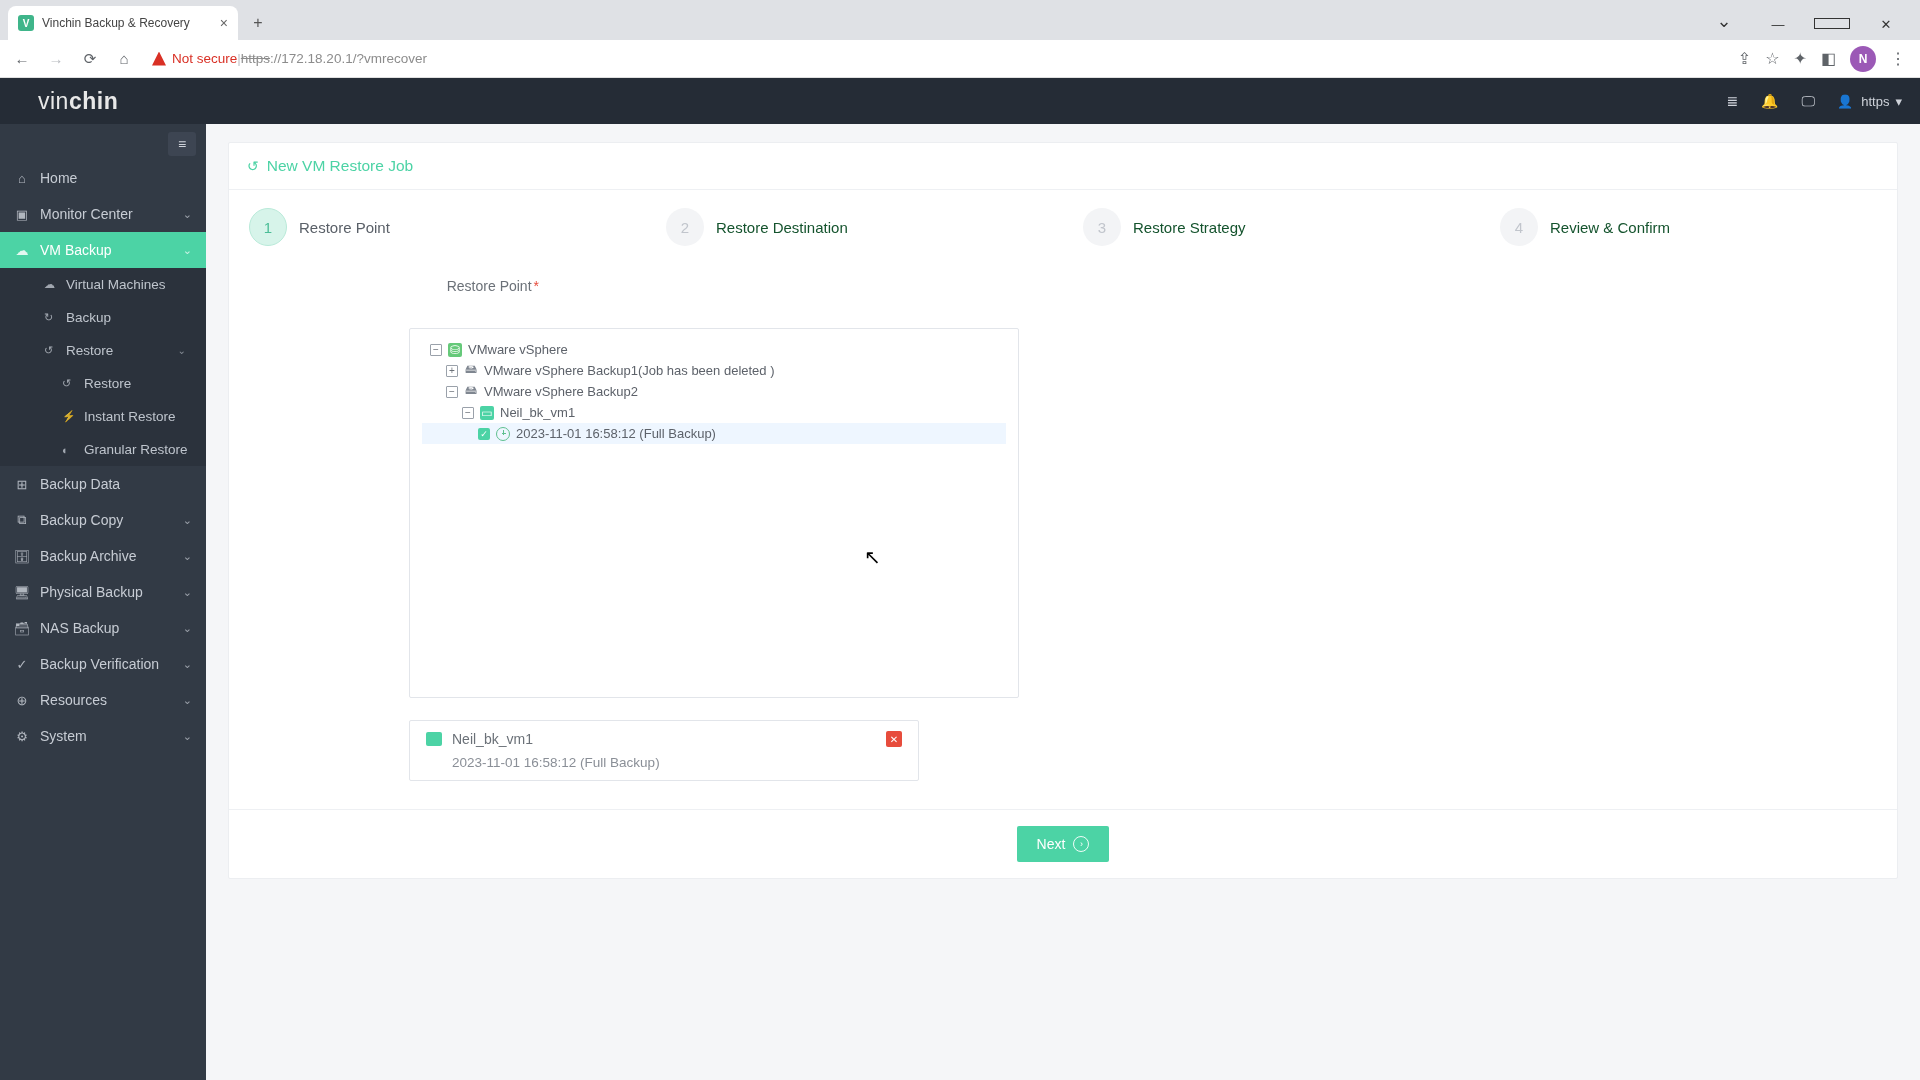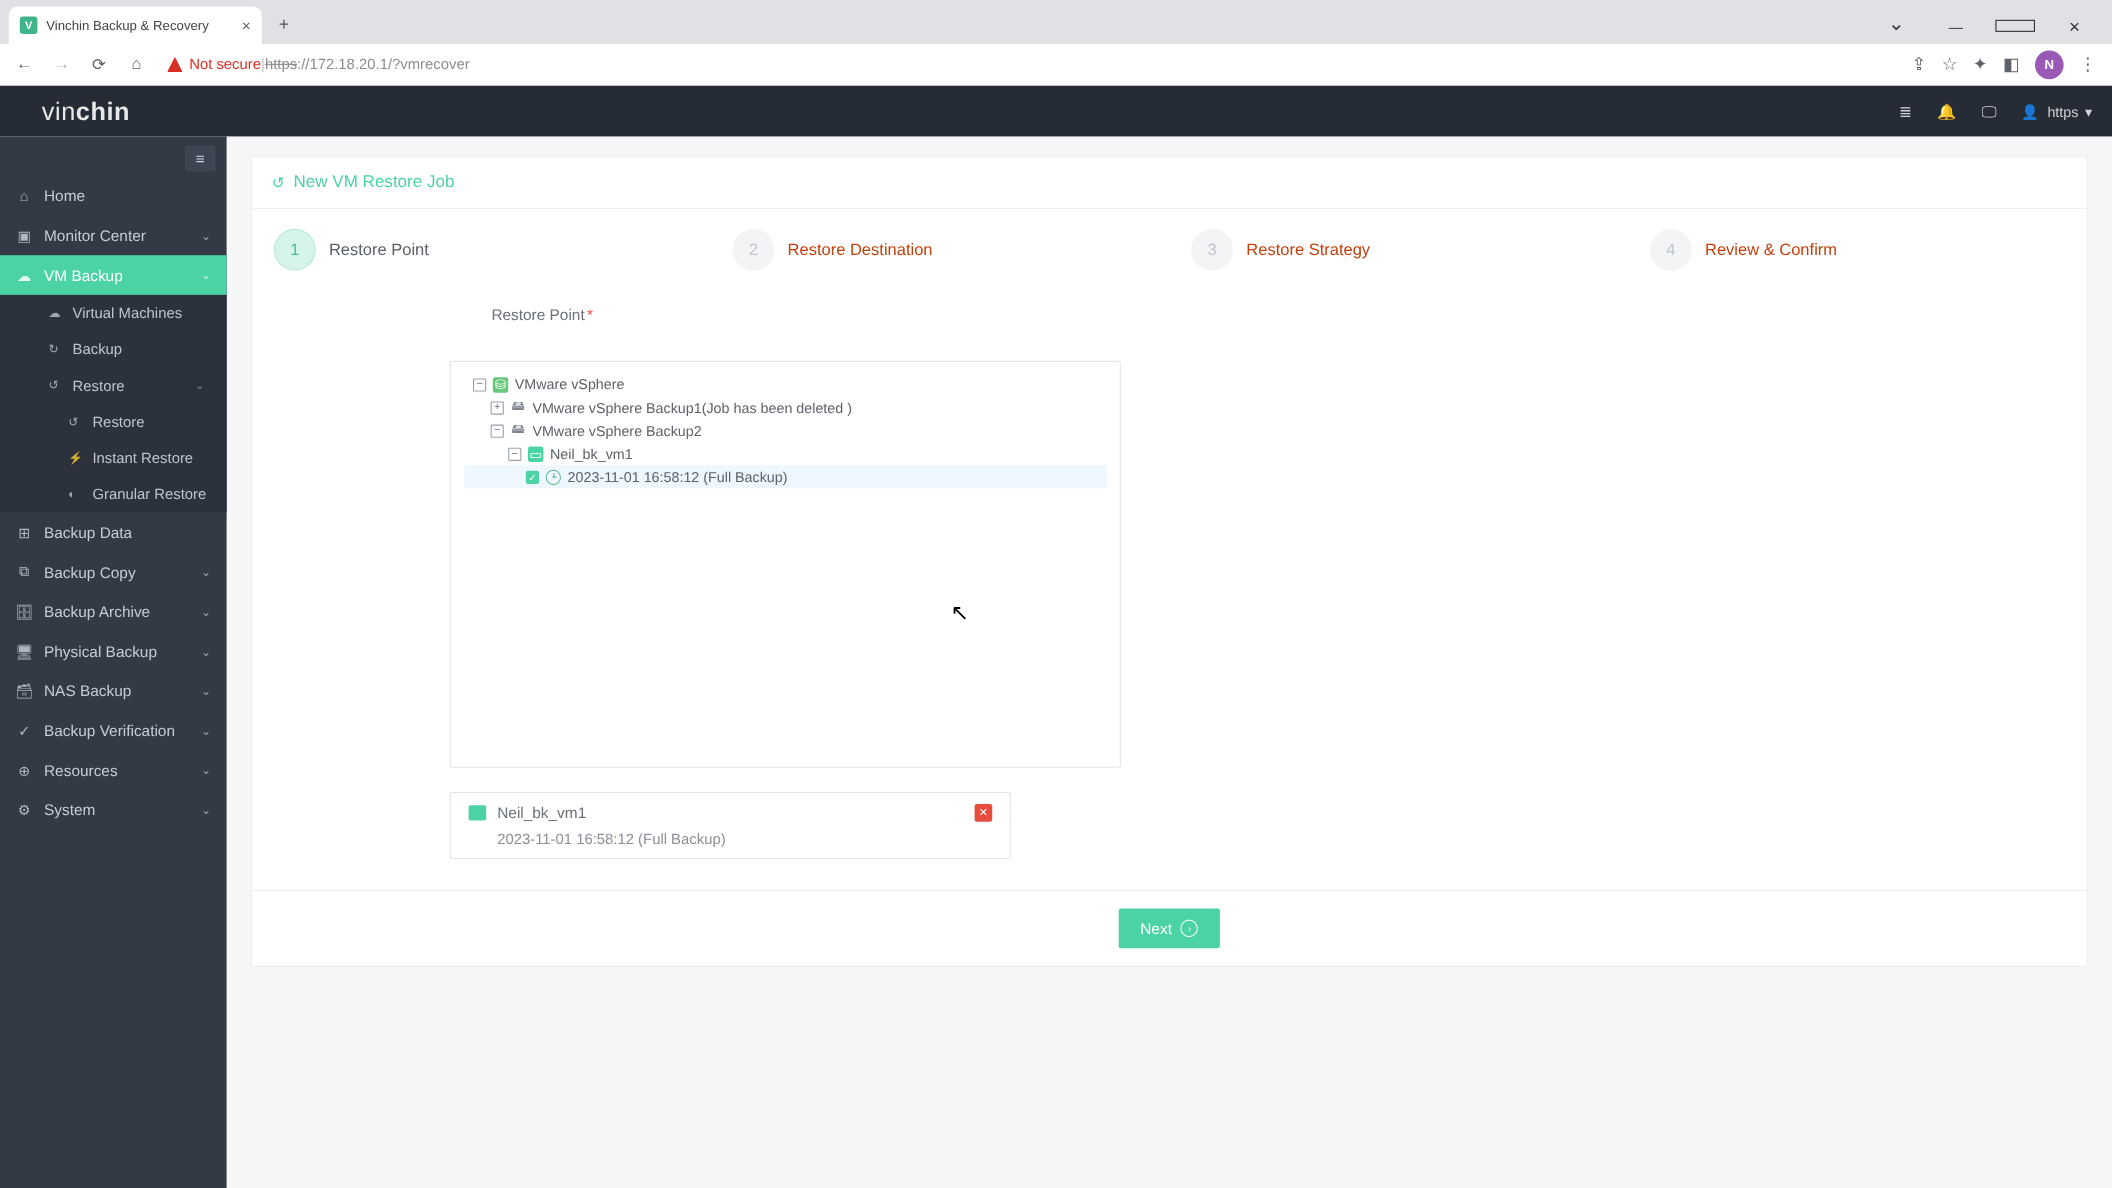--- a/index.html
+++ b/index.html
@@ -57,21 +57,21 @@
   .card { background: #fff; border: 1px solid #eceef1; border-radius: 2px; }
   .card-hd { padding: 14px 18px; font-size: 15.5px; color: #4cd3a5; display:flex; gap:8px; align-items:center; border-bottom: 1px solid #eef0f3; }
   .card-hd .ic { font-size: 14px; }
 
   .steps { display:flex; padding: 18px 20px 10px; gap: 40px; align-items:center; }
   .step { display:flex; gap:12px; align-items:center; flex:1; }
   .step .num { width: 38px; height: 38px; border-radius: 50%; display:flex; align-items:center; justify-content:center; font-size: 15px; }
   .step.active .num { background: #d7f4ea; color: #4bbd97; border: 1px solid #b9ead9; }
   .step.muted .num { background: #f3f4f6; color: #c1c5cc; }
   .step .lbl { font-size: 15px; color: #5a6068; }
-  .step.muted .lbl { color: #c2410c; }
+  .step.muted .lbl { color: #14532d; }
 
   .body-row { display:flex; gap: 22px; padding: 14px 40px 28px 180px; flex-direction: column; }
   .field-label { width: 130px; text-align: right; font-size: 14px; color: #6b7178; padding-top: 8px; }
   .field-label .req { color: #e74c3c; margin-left:2px; }
   .left-col { flex: 1; max-width: 610px; }
   .right-col { width: 510px; }
 
   .select { width: 100%; height: 36px; border: 1px solid #dfe2e7; border-radius: 3px; padding: 0 10px; display:flex; align-items:center; justify-content:space-between; font-size: 14px; color: #666; background:#fff; }
   .select .ar { font-size: 11px; color:#777; }
   .search { width: 100%; height: 36px; border: 1px solid #dfe2e7; border-radius: 3px; padding: 0 12px; font-size: 14px; color: #a9adb3; display:flex; align-items:center; margin-top: 12px; background:#fff; }

